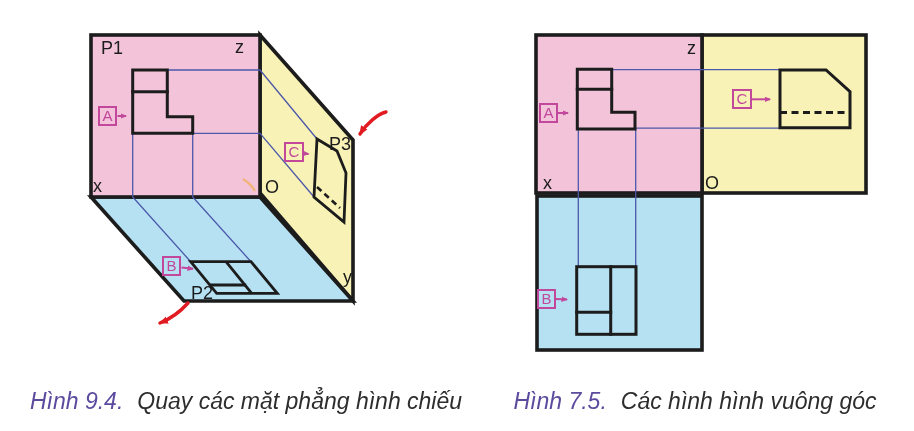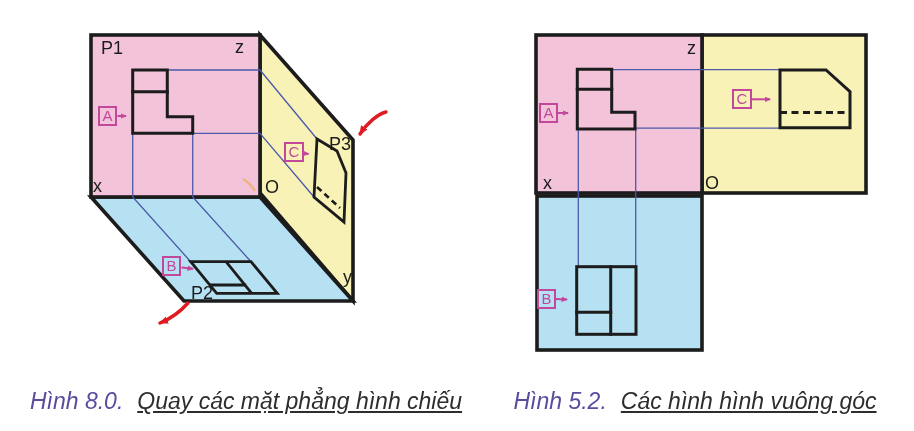--- a/index.html
+++ b/index.html
@@ -12,21 +12,21 @@
   .proj{fill:none;stroke:#4c58aa;stroke-width:1.3;}
   .dashed{fill:none;stroke:#1c1c1c;stroke-width:2.8;stroke-dasharray:7 4.5;}
   .lbl{font-size:18px;fill:#1c1c1c;}
   .vbox{fill:none;stroke:#c2489c;stroke-width:2;}
   .vlbl{font-size:15px;fill:#c2489c;text-anchor:middle;}
   .varrow{fill:none;stroke:#c2489c;stroke-width:2;}
   .rot{fill:none;stroke:#e01b22;stroke-width:3.4;stroke-linecap:round;}
   .hint{fill:none;stroke:#f0b066;stroke-width:2.2;opacity:.85;}
   .caption{position:absolute;font-style:italic;font-size:23px;text-align:center;color:#2d2d2d;white-space:nowrap;}
   .cap-num{color:#5b4a9e;}
-  .cap-body{margin-left:14px;text-decoration:underline;}
+  .cap-body{margin-left:14px;}
 </style>
 </head>
 <body>
 
 <div class="canvas">
 
 <svg width="914" height="431" viewBox="0 0 914 431">
   <defs>
     <marker id="ahr" markerUnits="userSpaceOnUse" markerWidth="12" markerHeight="10" refX="8" refY="3.8" orient="auto">
       <path d="M0,0 L9.5,3.8 L0,7.6 Z" fill="#e01b22"></path>
@@ -115,19 +115,19 @@
     <text class="vlbl" x="546.5" y="303.5">B</text>
     <path class="varrow" d="M556,299 L567,299.5" marker-end="url(#ahm)"></path>
 
     <text class="lbl" x="687" y="54">z</text>
     <text class="lbl" x="543" y="189">x</text>
     <text class="lbl" x="705" y="189">O</text>
   </g>
 </svg>
 
 <div class="caption" style="left:28px;top:388px;width:436px;">
-  <span class="cap-num">Hình 8.0.</span><span class="cap-body">Quay các mặt phẳng hình chiếu</span>
+  <span class="cap-num">Hình 9.4.</span><span class="cap-body">Quay các mặt phẳng hình chiếu</span>
 </div>
 <div class="caption" style="left:494px;top:388px;width:402px;">
-  <span class="cap-num">Hình 5.2.</span><span class="cap-body">Các hình hình vuông góc</span>
+  <span class="cap-num">Hình 7.5.</span><span class="cap-body">Các hình hình vuông góc</span>
 </div>
 
 </div>
 
 </body></html>

